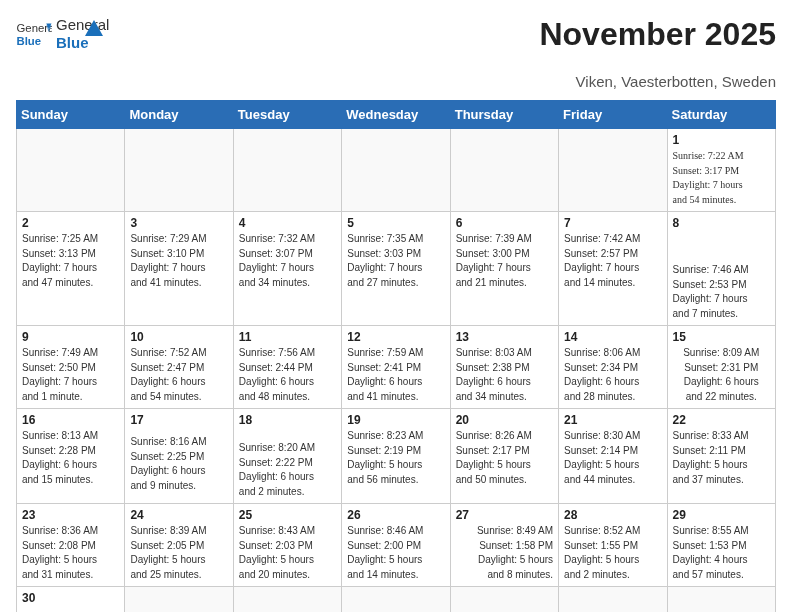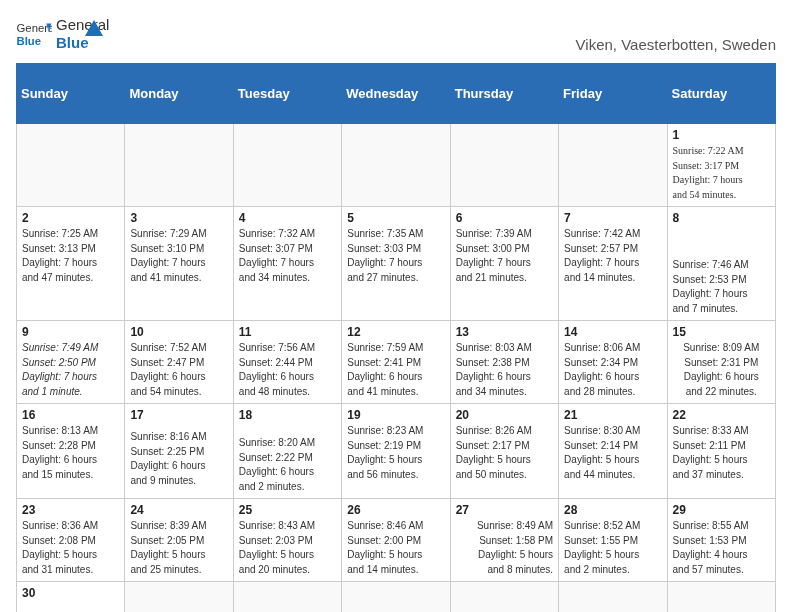--- a/index.html
+++ b/index.html
@@ -41,21 +41,21 @@
     .calendar {
       width: 100%;
       border-collapse: collapse;
       border: 1px solid #ccc;
     }
     .calendar th {
       background: #2a6db5;
       color: #fff;
       font-size: 13px;
       font-weight: bold;
-      padding: 22px 4px;
+      padding: 6px 4px;
       text-align: left;
       border: 1px solid #2a6db5;
       margin-left: 13px;
     }
     .calendar td {
       border: 1px solid #ccc;
       vertical-align: top;
       padding: 4px 5px;
       font-size: 10.5px;
       color: #333;
@@ -95,20 +95,21 @@
     </svg>
     <div style="display:flex;flex-direction:column;line-height:1.2;">
       <span style="font-size:15px;color:#333;">General</span>
       <span style="font-size:15px;color:#1a6fba;font-weight:bold;">Blue</span>
     </div>
     <svg width="22" height="22" viewBox="0 0 22 22" style="margin-left:-30px;margin-top:-10px;">
       <polygon points="11,2 20,18 2,18" fill="#1a6fba"></polygon>
     </svg>
   </div>
   <div class="title-area">
+    <div class="calendar-title">November 2025</div>
     <div class="calendar-subtitle">Viken, Vaesterbotten, Sweden</div>
   </div>
 </div>
 
 <table class="calendar">
   <thead>
     <tr>
     <th>Sunday</th>
         <th>Monday</th>
         <th>Tuesday</th>
@@ -181,21 +182,21 @@
           <span class="day-num">8</span>
           <div class="day-info" style="white-space: pre-line; margin-top: 33px;">Sunrise: 7:46 AM
 Sunset: 2:53 PM
 Daylight: 7 hours
 and 7 minutes.</div>
         </td>
       </tr>
       <tr>
         <td>
           <span class="day-num">9</span>
-          <div class="day-info" style="white-space: pre-line; font-style: italic;">Sunrise: 7:49 AM
+          <div class="day-info" style="white-space: pre-line;">Sunrise: 7:49 AM
 Sunset: 2:50 PM
 Daylight: 7 hours
 and 1 minute.</div>
         </td>
         <td>
           <span class="day-num">10</span>
           <div class="day-info" style="white-space: pre-line;">Sunrise: 7:52 AM
 Sunset: 2:47 PM
 Daylight: 6 hours
 and 54 minutes.</div>

